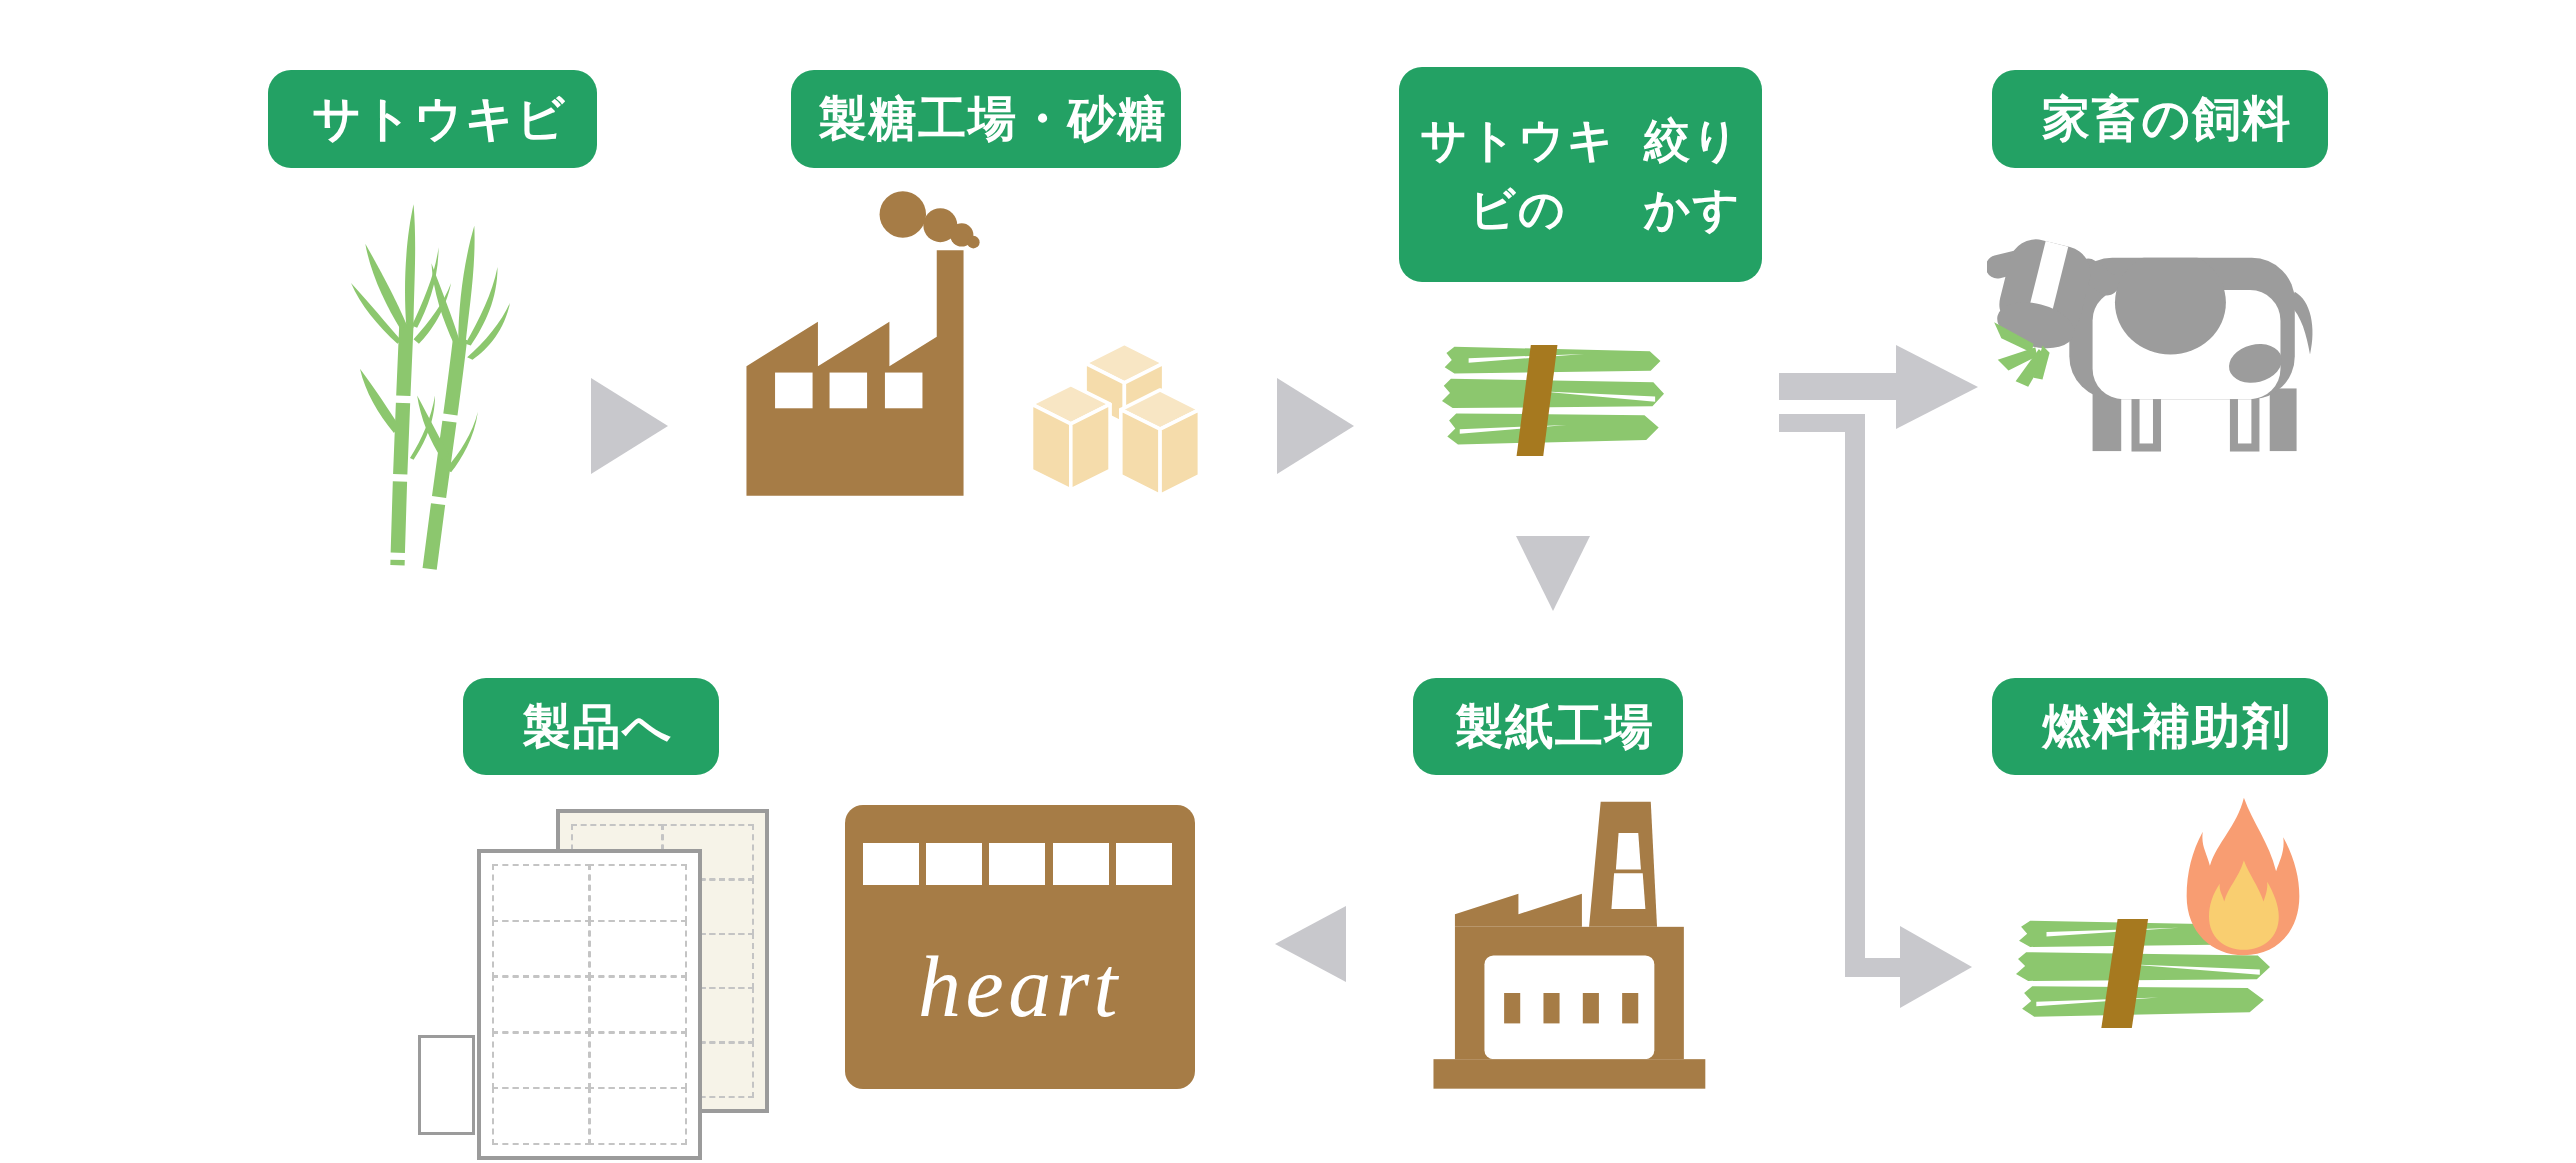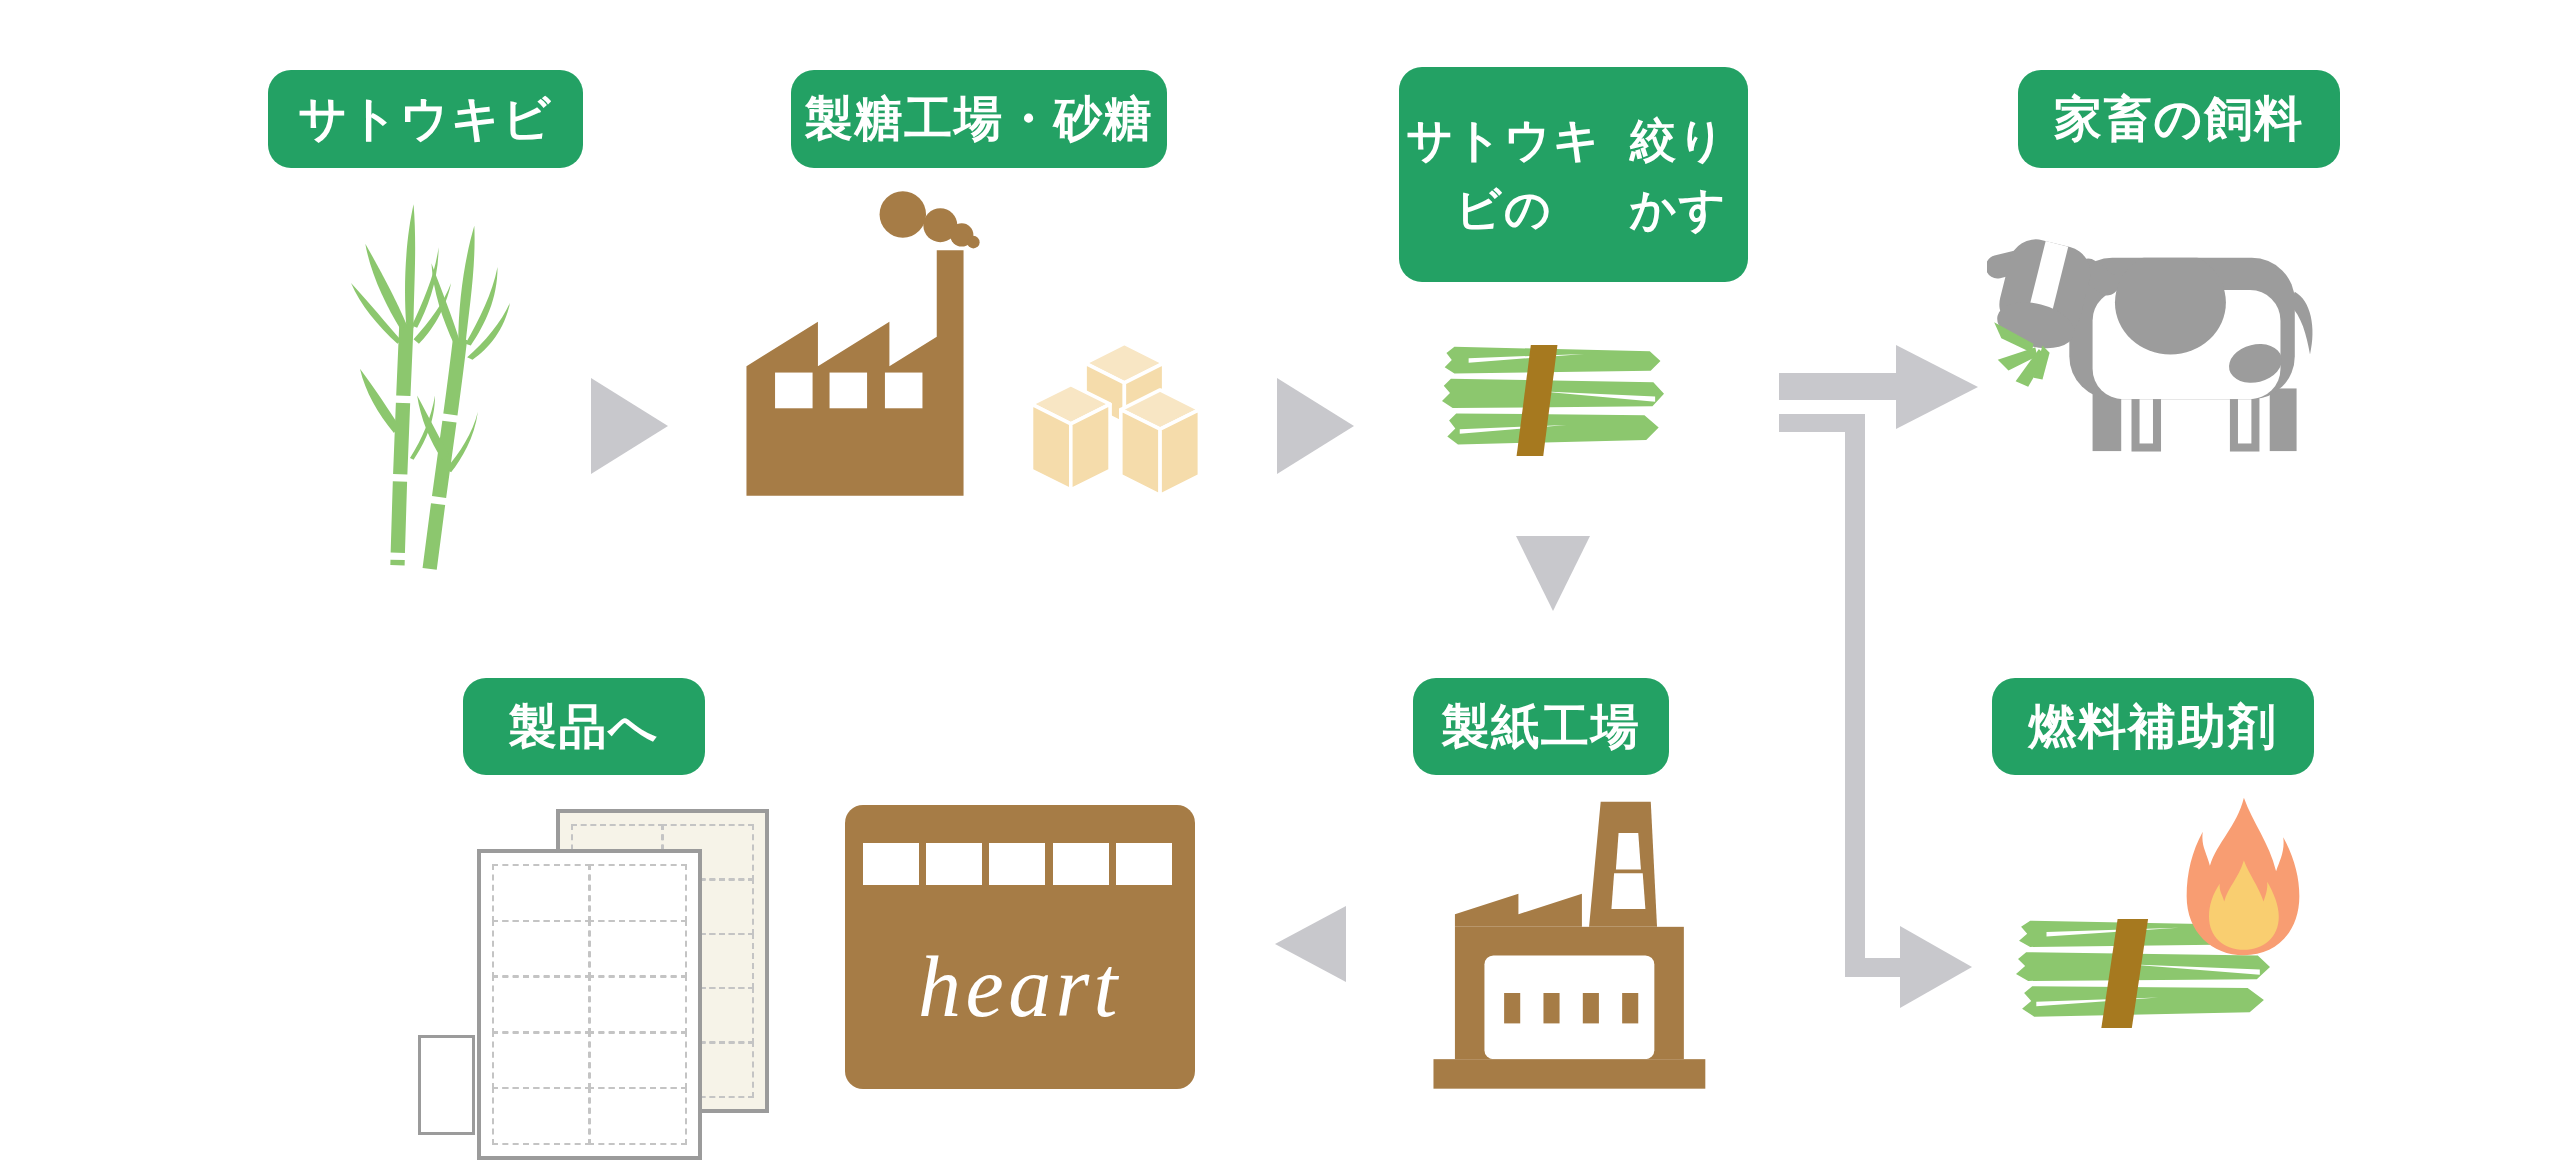--- a/index.html
+++ b/index.html
@@ -7,26 +7,26 @@
     --sugar-cream:#F5DCAB; --sugar-cream-light:#F8E6C4; --paper-cream:#F6F3E8;
     --arrow-gray:#C8C8CC; --cow-gray:#9C9C9C; --border-gray:#9B9B9B; --dash-gray:#C4C4C4;
     --flame-orange:#F89D72; --flame-yellow:#F9CE70; --background:#FFFFFF;
   }
   html,body{margin:0;padding:0;background:var(--background);}
   .canvas{position:relative;width:2576px;height:1163px;background:var(--background);
           overflow:hidden;font-family:"Liberation Sans",sans-serif;}
   
   .pill{position:absolute;background:var(--label-green);color:#fff;border-radius:23px;
         display:flex;align-items:center;justify-content:center;font-weight:bold;
-        font-size:48px;letter-spacing:1.8px;text-align:center;}
+        font-size:48px;letter-spacing:1.8px;text-align:center;padding-left:14px;}
   #p-sugarcane{left:268px;top:70px;width:315px;height:98px;}
   #p-sugarfactory{left:791px;top:70px;width:376px;height:98px;}
   #p-bagasse{left:1399px;top:67px;width:349px;height:215px;flex-direction:row;
              line-height:69px;font-size:46px;}
-  #p-feed{left:1992px;top:70px;width:322px;height:98px;margin-left:26px;}
+  #p-feed{left:1992px;top:70px;width:322px;height:98px;}
   #p-products{left:463px;top:678px;width:242px;height:97px;}
   #p-papermill{left:1413px;top:678px;width:256px;height:97px;}
   #p-fuel{left:1992px;top:678px;width:322px;height:97px;}
   
   .tri{position:absolute;width:0;height:0;}
   #arrow-1{left:591px;top:378px;border-top:48px solid transparent;border-bottom:48px solid transparent;border-left:77px solid var(--arrow-gray);}
   #arrow-2{left:1277px;top:378px;border-top:48px solid transparent;border-bottom:48px solid transparent;border-left:77px solid var(--arrow-gray);}
   #arrow-down{left:1516px;top:536px;border-left:37px solid transparent;border-right:37px solid transparent;border-top:75px solid var(--arrow-gray);}
   #arrow-left{left:1275px;top:906px;border-top:38px solid transparent;border-bottom:38px solid transparent;border-right:71px solid var(--arrow-gray);}
   .bar{position:absolute;background:var(--arrow-gray);}

